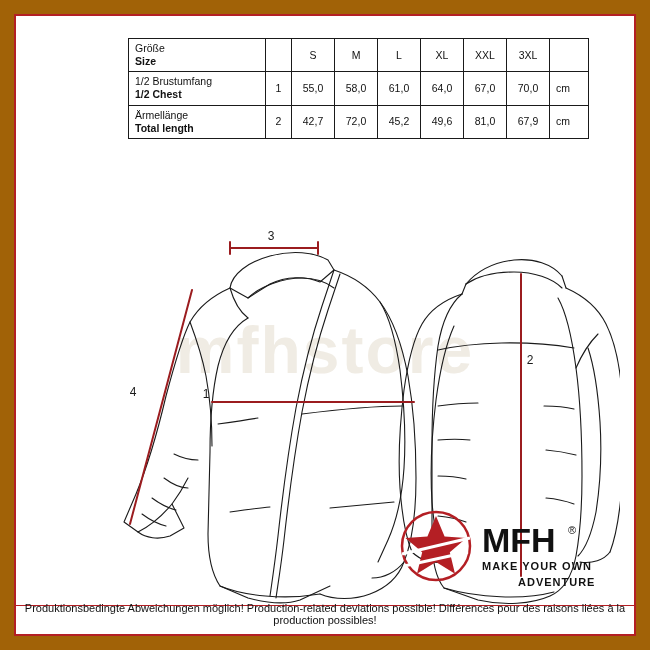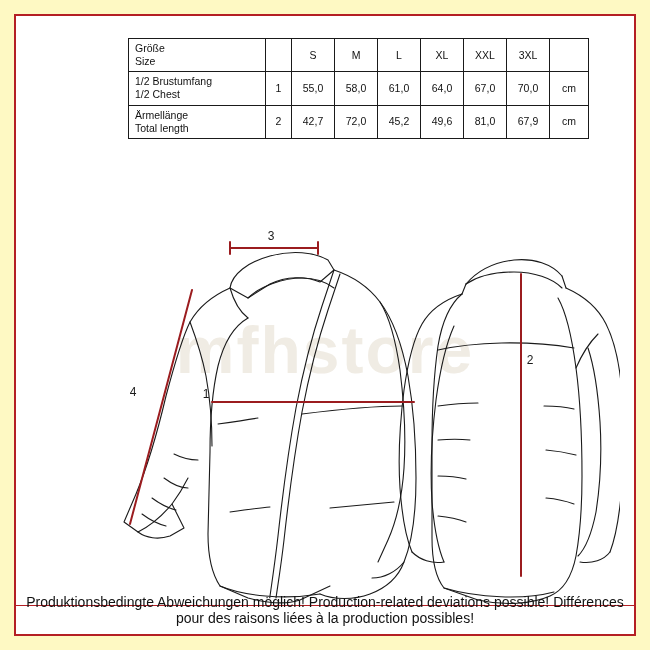--- a/index.html
+++ b/index.html
@@ -10,21 +10,21 @@
   body {
     width: 650px;
     height: 650px;
     font-family: "Liberation Sans", sans-serif;
     overflow: hidden;
   }
   .page {
     position: relative;
     width: 650px;
     height: 650px;
-    background: #fef9c3;
+    background: #a16207;
     box-sizing: border-box;
   }
   .sheet {
     position: absolute;
     left: 14px;
     top: 14px;
     width: 622px;
     height: 622px;
     background: #ffffff;
     border: 2px solid #b41f24;
@@ -49,23 +49,23 @@
     white-space: nowrap;
     line-height: 1.25;
   }
   .size-table .lbl {
     text-align: left;
     width: 124px;
     padding-left: 6px;
   }
   .size-table .idx { width: 13px; }
   .size-table .val { width: 30px; }
-  .size-table .unit { width: 26px; text-align: center; padding-left: 6px;}
+  .size-table .unit { width: 26px; text-align: left; padding-left: 6px;}
   .de { display: block; }
-  .en { display: block; }
+  .en { display: block; font-weight: bold; }
 
   
   .watermark {
     position: absolute;
     left: 0; right: 0;
     top: 296px;
     text-align: center;
     font-size: 66px;
     letter-spacing: 2px;
     color: #f0ece4;
@@ -101,21 +101,21 @@
     right: 0;
     bottom: 28px;
     border-top: 1px solid #b41f24;
   }
   .footer-text {
     position: absolute;
     left: 0;
     right: 0;
     bottom: 8px;
     text-align: center;
-    font-size: 14px;
+    font-size: 11px;
     color: #111;
   }
 </style>
 </head>
 <body>
 
 <div class="page">
   <div class="sheet">
 
     <table class="size-table">
@@ -289,17 +289,32 @@
       </svg>
     </div>
 
     <div style="position:absolute;left:0;top:0;width:0;height:0;overflow:hidden;">
       
       
       
       
     </div>
 
+    <div class="logo">
+      <svg width="210" height="84" viewBox="0 0 210 84" xmlns="http://www.w3.org/2000/svg">
+
+        <g>
+          <circle cx="38" cy="38" r="34" fill="none" stroke="#b41f24" stroke-width="2.5"></circle>
+          <path d="M38 8 L46.6 28.4 L68.5 30.0 L51.8 44.3 L57.0 65.7 L38 54.0 L19.0 65.7 L24.2 44.3 L7.5 30.0 L29.4 28.4 Z" fill="#b41f24"></path>
+          <path d="M4 46 L72 30" stroke="#ffffff" stroke-width="3" fill="none"></path>
+          <path d="M6 58 L70 44" stroke="#ffffff" stroke-width="3" fill="none"></path>
+        </g>
+        <text x="84" y="44" font-family="Liberation Sans, sans-serif" font-size="34" font-weight="bold" fill="#111">MFH</text>
+        <text x="170" y="26" font-family="Liberation Sans, sans-serif" font-size="11" fill="#111">®</text>
+        <text x="84" y="62" font-family="Liberation Sans, sans-serif" font-size="11" font-weight="bold" fill="#111" letter-spacing="1">MAKE YOUR OWN</text>
+        <text x="120" y="78" font-family="Liberation Sans, sans-serif" font-size="11" font-weight="bold" fill="#111" letter-spacing="1">ADVENTURE</text>
+      </svg>
+    </div>
 
     <div class="footer-rule"></div>
     <div class="footer-text">Produktionsbedingte Abweichungen möglich! Production-related deviations possible! Différences pour des raisons liées à la production possibles!</div>
   </div>
 </div>
 
 </body></html>

